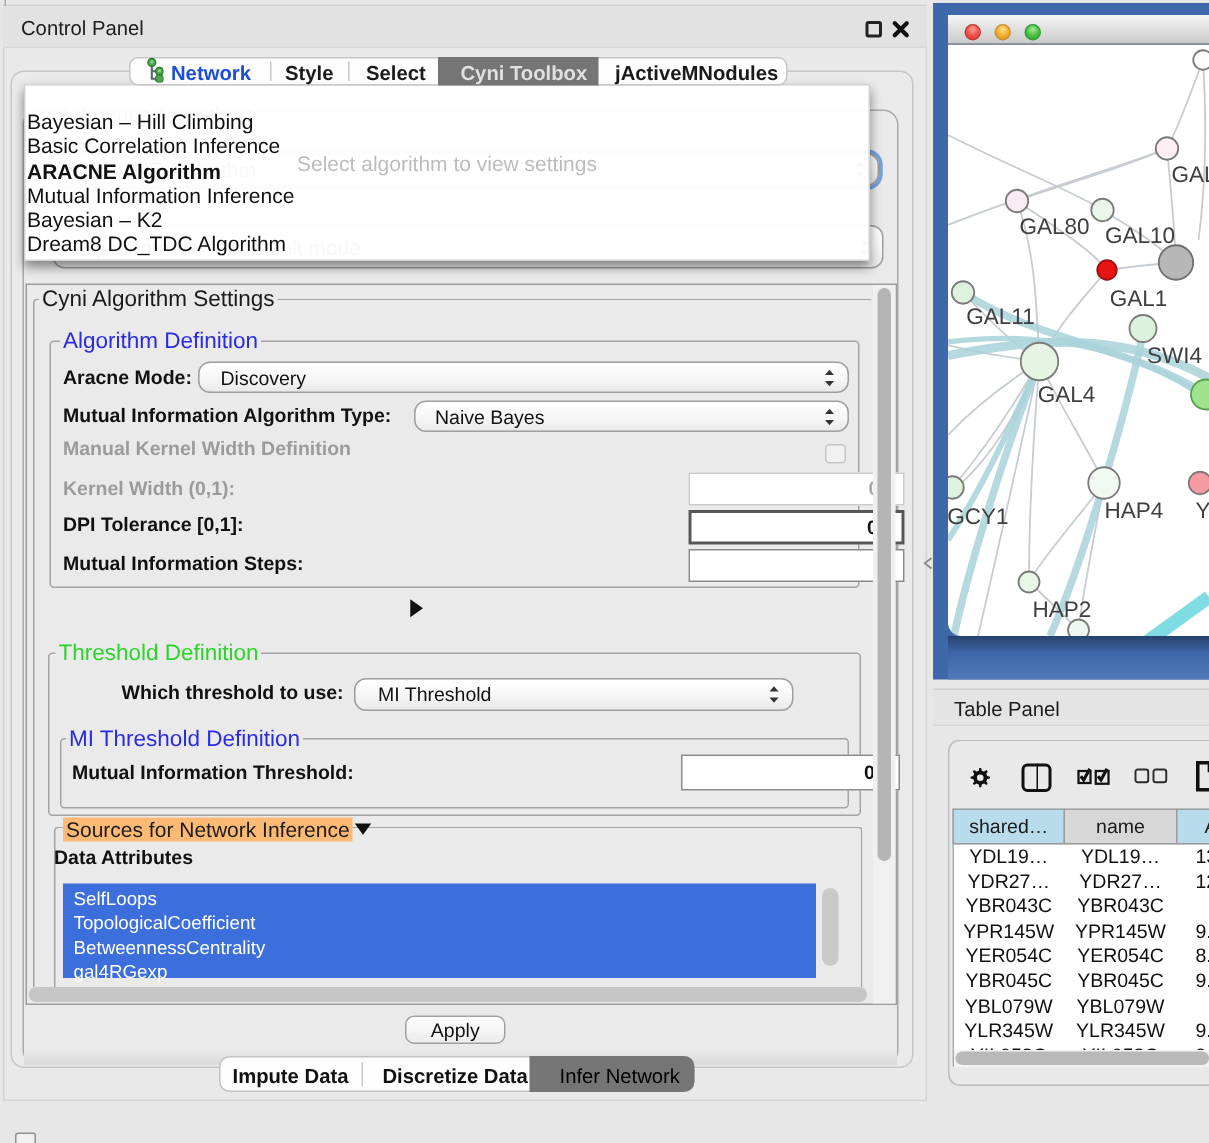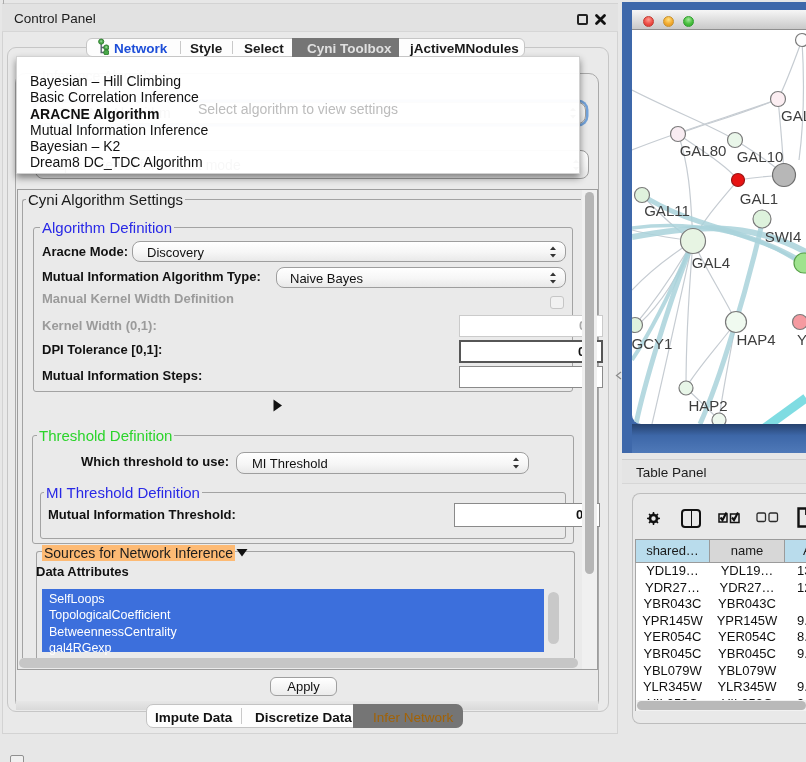--- a/index.html
+++ b/index.html
@@ -129,21 +129,21 @@
   <div class="abs" style="left:19px; top:658px; width:559px; height:10px; background:#c6c6c6; border-radius:5px;"></div>
 
   <div class="abs" style="left:582px; top:190px; width:15px; height:479px; background:#f0f0f0;"></div>
   <div class="abs" style="left:585px; top:192px; width:9px; height:382px; background:#b5b5b5; border-radius:4.5px;"></div>
 
   <div class="abs" style="left:270px; top:677px; width:67px; height:19px; background:linear-gradient(#fff,#ececec); border:1px solid #9f9f9f; border-radius:6px; font-size:13px; color:#111; text-align:center; line-height:17px;">Apply</div>
   <div class="abs" style="left:16px; top:701px; width:582px; height:9px; background:linear-gradient(#e7e7e7,#d9d9d9);"></div>
 
   <div class="abs" style="left:16px; top:56px; width:564px; height:118px; background:rgba(255,255,255,0.97); border:1px solid #d2d2d2; box-shadow:0 4px 7px rgba(0,0,0,0.45);"></div>
   <div class="abs" style="left:16px; top:58px; width:564px; text-align:center; font-size:14px; color:#bcbcbc;margin-top:43px;">Select algorithm to view settings</div>
-  <div class="abs" style="left:18px; top:73px; font-size:14px; color:#111; line-height:16.3px; white-space:nowrap;padding-left:12px;">Bayesian – Hill Climbing<br>Basic Correlation Inference<br><b>ARACNE Algorithm</b><br>Mutual Information Inference<br>Bayesian – K2<br>Dream8 DC_TDC Algorithm</div>
+  <div class="abs" style="left:18px; top:73px; font-size:14px; color:#111; line-height:16.3px; white-space:nowrap;">Bayesian – Hill Climbing<br>Basic Correlation Inference<br><b>ARACNE Algorithm</b><br>Mutual Information Inference<br>Bayesian – K2<br>Dream8 DC_TDC Algorithm</div>
 
   <div class="abs" style="left:86px; top:38px; width:439px; height:19px; background:#fdfdfd; border:1px solid #c6c6c6; border-radius:6px;"></div>
   <div class="abs" style="left:292px; top:38px; width:107px; height:19px; background:#757575;"></div>
   <div class="abs" style="left:180px; top:41px; width:1px; height:13px; background:#c9c9c9;"></div>
   <div class="abs" style="left:232px; top:41px; width:1px; height:13px; background:#c9c9c9;"></div>
   <svg class="abs" style="left:95px; top:38px;" width="14" height="17" viewBox="0 0 14 17">
     <path d="M6.2 5 V 14.5 H 10.5 M6.2 9.5 H 10" stroke="#5a6472" stroke-width="1.4" fill="none"></path>
     <circle cx="6.2" cy="3.6" r="2.6" fill="#4aa84a" stroke="#2c7a2c" stroke-width="0.9"></circle>
     <circle cx="11.3" cy="9.5" r="2.6" fill="#4aa84a" stroke="#2c7a2c" stroke-width="0.9"></circle>
     <circle cx="11.3" cy="14.5" r="2.6" fill="#4aa84a" stroke="#2c7a2c" stroke-width="0.9"></circle>
@@ -154,21 +154,21 @@
   <div class="abs" style="left:190px; top:41px; font-size:13.5px; font-weight:bold; color:#1a1a1a;">Style</div>
   <div class="abs" style="left:244px; top:41px; font-size:13.5px; font-weight:bold; color:#1a1a1a;">Select</div>
   <div class="abs" style="left:307px; top:41px; font-size:13.5px; font-weight:bold; color:#e0e0e0;">Cyni Toolbox</div>
   <div class="abs" style="left:410px; top:41px; font-size:13.5px; font-weight:bold; color:#1a1a1a;">jActiveMNodules</div>
 
   <div class="abs" style="left:146px; top:704px; width:317px; height:24px; background:#fdfdfd; border:1px solid #c3c3c3; border-radius:7px;"></div>
   <div class="abs" style="left:353px; top:704px; width:110px; height:24px; background:#757575; border-radius:0 7px 7px 0;"></div>
   <div class="abs" style="left:241px; top:708px; width:1px; height:16px; background:#c9c9c9;"></div>
   <div class="abs" style="left:155px; top:710px; font-size:13.5px; font-weight:bold; color:#111;">Impute Data</div>
   <div class="abs" style="left:255px; top:710px; font-size:13.5px; font-weight:bold; color:#111;">Discretize Data</div>
-  <div class="abs" style="left:373px; top:710px; font-size:13.5px; color:#a16207;">Infer Network</div>
+  <div class="abs" style="left:373px; top:710px; font-size:13.5px; color:#000000;">Infer Network</div>
 
   <svg class="abs" style="left:615px; top:371px;" width="7" height="9" viewBox="0 0 7 9">
       <path d="M6 1 L1.5 4.5 L6 8" stroke="#8a8a8a" stroke-width="1.2" fill="none"></path>
     </svg>
 
   <div class="abs" style="left:10px; top:755px; width:14px; height:12px; border:1px solid #909090; border-radius:2px; background:#f0f0f0;"></div>
 
   <div class="abs" style="left:622px; top:2px; width:184px; height:451px; background:#3e68aa;"></div>
   <div class="abs" style="left:632px; top:10px; width:174px; height:20px; background:linear-gradient(#f6f6f6,#c9c9c9); border-bottom:1px solid #8f8f8f;"></div>
   <div class="abs" style="left:643px; top:16px; width:11px; height:11px; border-radius:50%; background:radial-gradient(circle at 50% 30%, #ff9a90 0%, #ee4f48 55%, #d8342c 100%); border:1px solid #c23a31;"></div>

